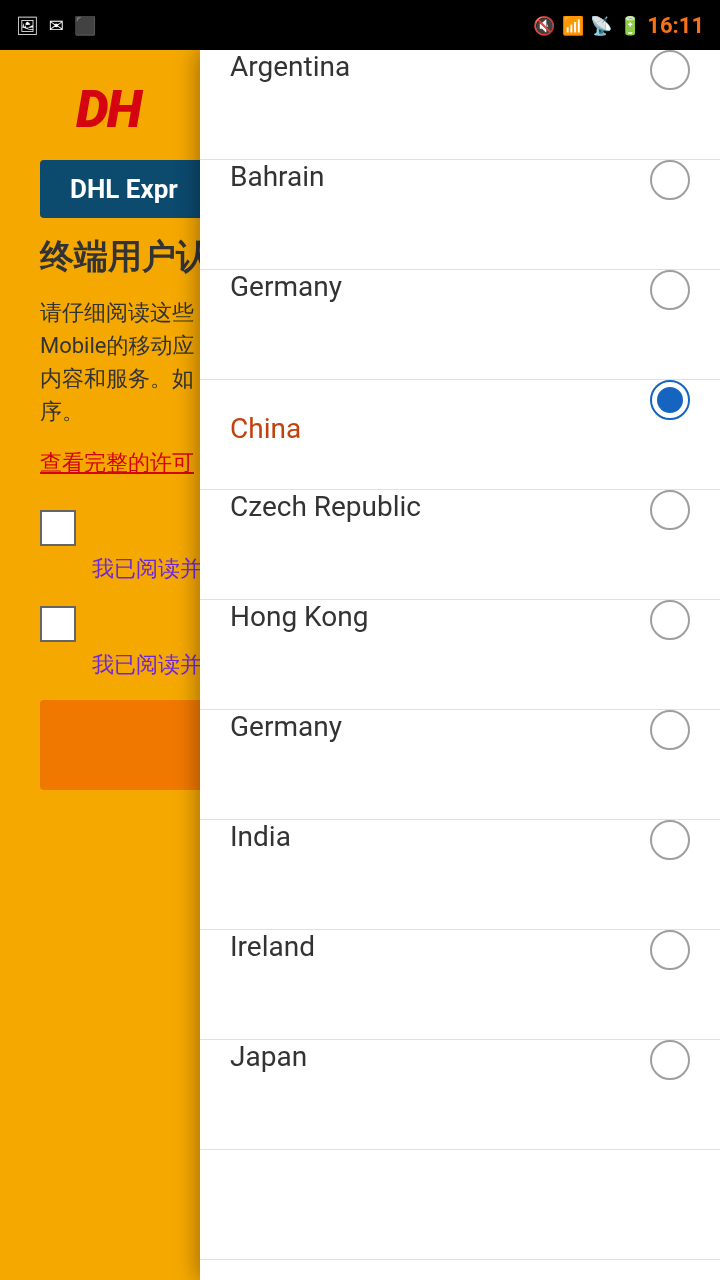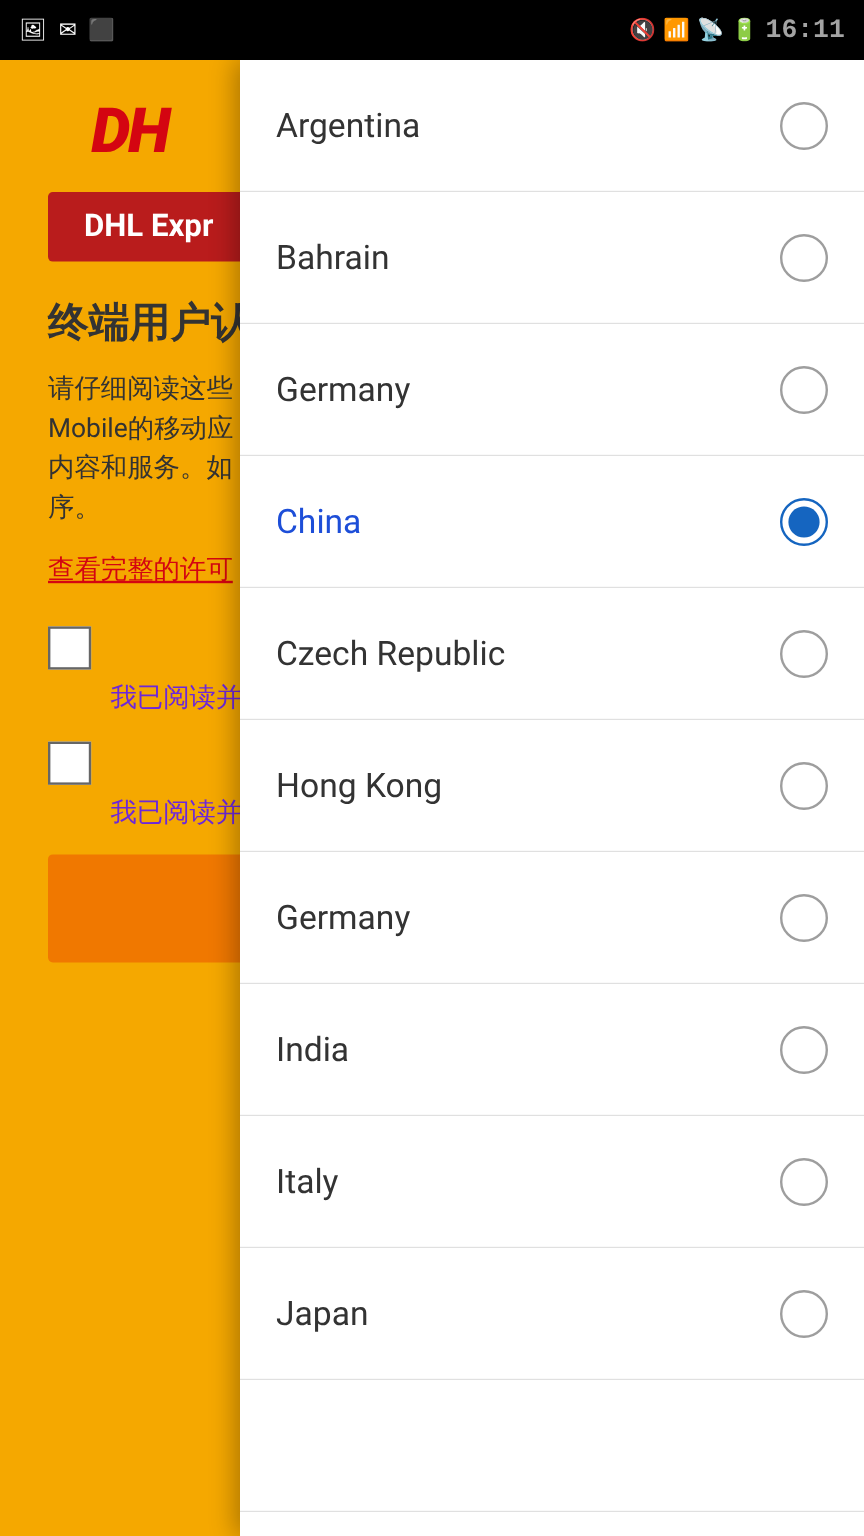--- a/index.html
+++ b/index.html
@@ -36,24 +36,23 @@
       font-size: 18px;
     }
     .status-left {
       position: absolute;
       left: 16px;
       display: flex;
       gap: 10px;
       align-items: center;
     }
     .status-time {
-      color: #a3a3a3;
+      color: #f97316;
       font-size: 22px;
       font-weight: bold;
-      font-family: Liberation Mono, monospace;
     }
 
     
     .app-bg {
       position: absolute;
       top: 50px;
       left: 0;
       width: 720px;
       height: 1230px;
       background: #F5A800;
@@ -68,28 +67,28 @@
     .dhl-logo-text {
       font-size: 52px;
       font-weight: 900;
       color: #D40511;
       letter-spacing: -2px;
       line-height: 60px;
       font-style: italic;
       margin-left: 36px;
     }
     .dhl-express-btn {
-      background: #b91c1c;
+      background: #0c4a6e;
       color: white;
       font-size: 26px;
       font-weight: bold;
       padding: 14px 30px;
       border-radius: 4px;
       display: inline-block;
-      margin-bottom: 24px;
+      margin-bottom: 12px;
       width: 200px;
       overflow: hidden;
     }
     .bg-title {
       font-size: 34px;
       font-weight: bold;
       color: #333;
       margin-bottom: 16px;
     }
     .bg-text {
@@ -143,33 +142,33 @@
       box-shadow: -4px 0 20px rgba(0,0,0,0.3);
       z-index: 50;
     }
     .country-list {
       list-style: none;
       overflow-y: auto;
       height: 100%;
     }
     .country-item {
       display: flex;
-      align-items: center;
       justify-content: space-between;
       padding: 0 30px;
       height: 110px;
       border-bottom: 1px solid #e0e0e0;
       cursor: pointer;
     }
     .country-name {
       font-size: 28px;
       color: #333;
     }
     .country-name.selected {
-      color: #1d4ed8;
+      color: #c2410c;
+      margin-top: 32px;
     }
     .radio-circle {
       width: 40px;
       height: 40px;
       border-radius: 50%;
       border: 2px solid #9e9e9e;
       display: flex;
       align-items: center;
       justify-content: center;
       flex-shrink: 0;
@@ -255,21 +254,21 @@
       </li>
       <li class="country-item">
         <span class="country-name">Germany</span>
         <div class="radio-circle"></div>
       </li>
       <li class="country-item">
         <span class="country-name">India</span>
         <div class="radio-circle"></div>
       </li>
       <li class="country-item">
-        <span class="country-name">Italy</span>
+        <span class="country-name">Ireland</span>
         <div class="radio-circle"></div>
       </li>
       <li class="country-item">
         <span class="country-name">Japan</span>
         <div class="radio-circle"></div>
       </li>
       <li class="country-item"></li>
     </ul>
 </div>
 

